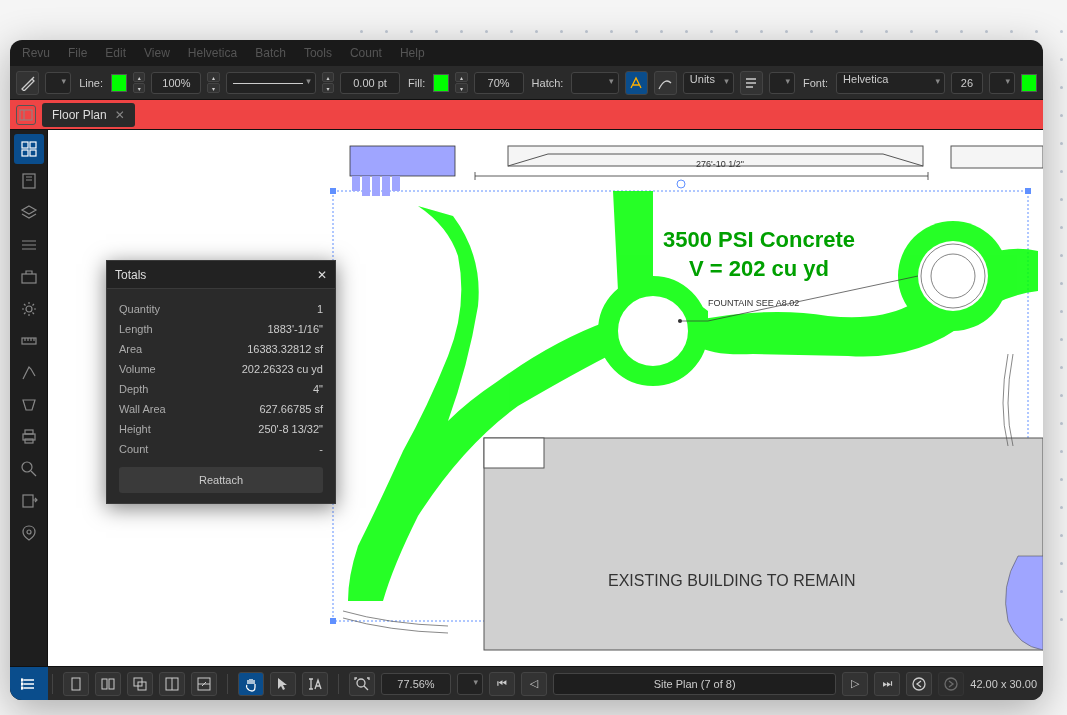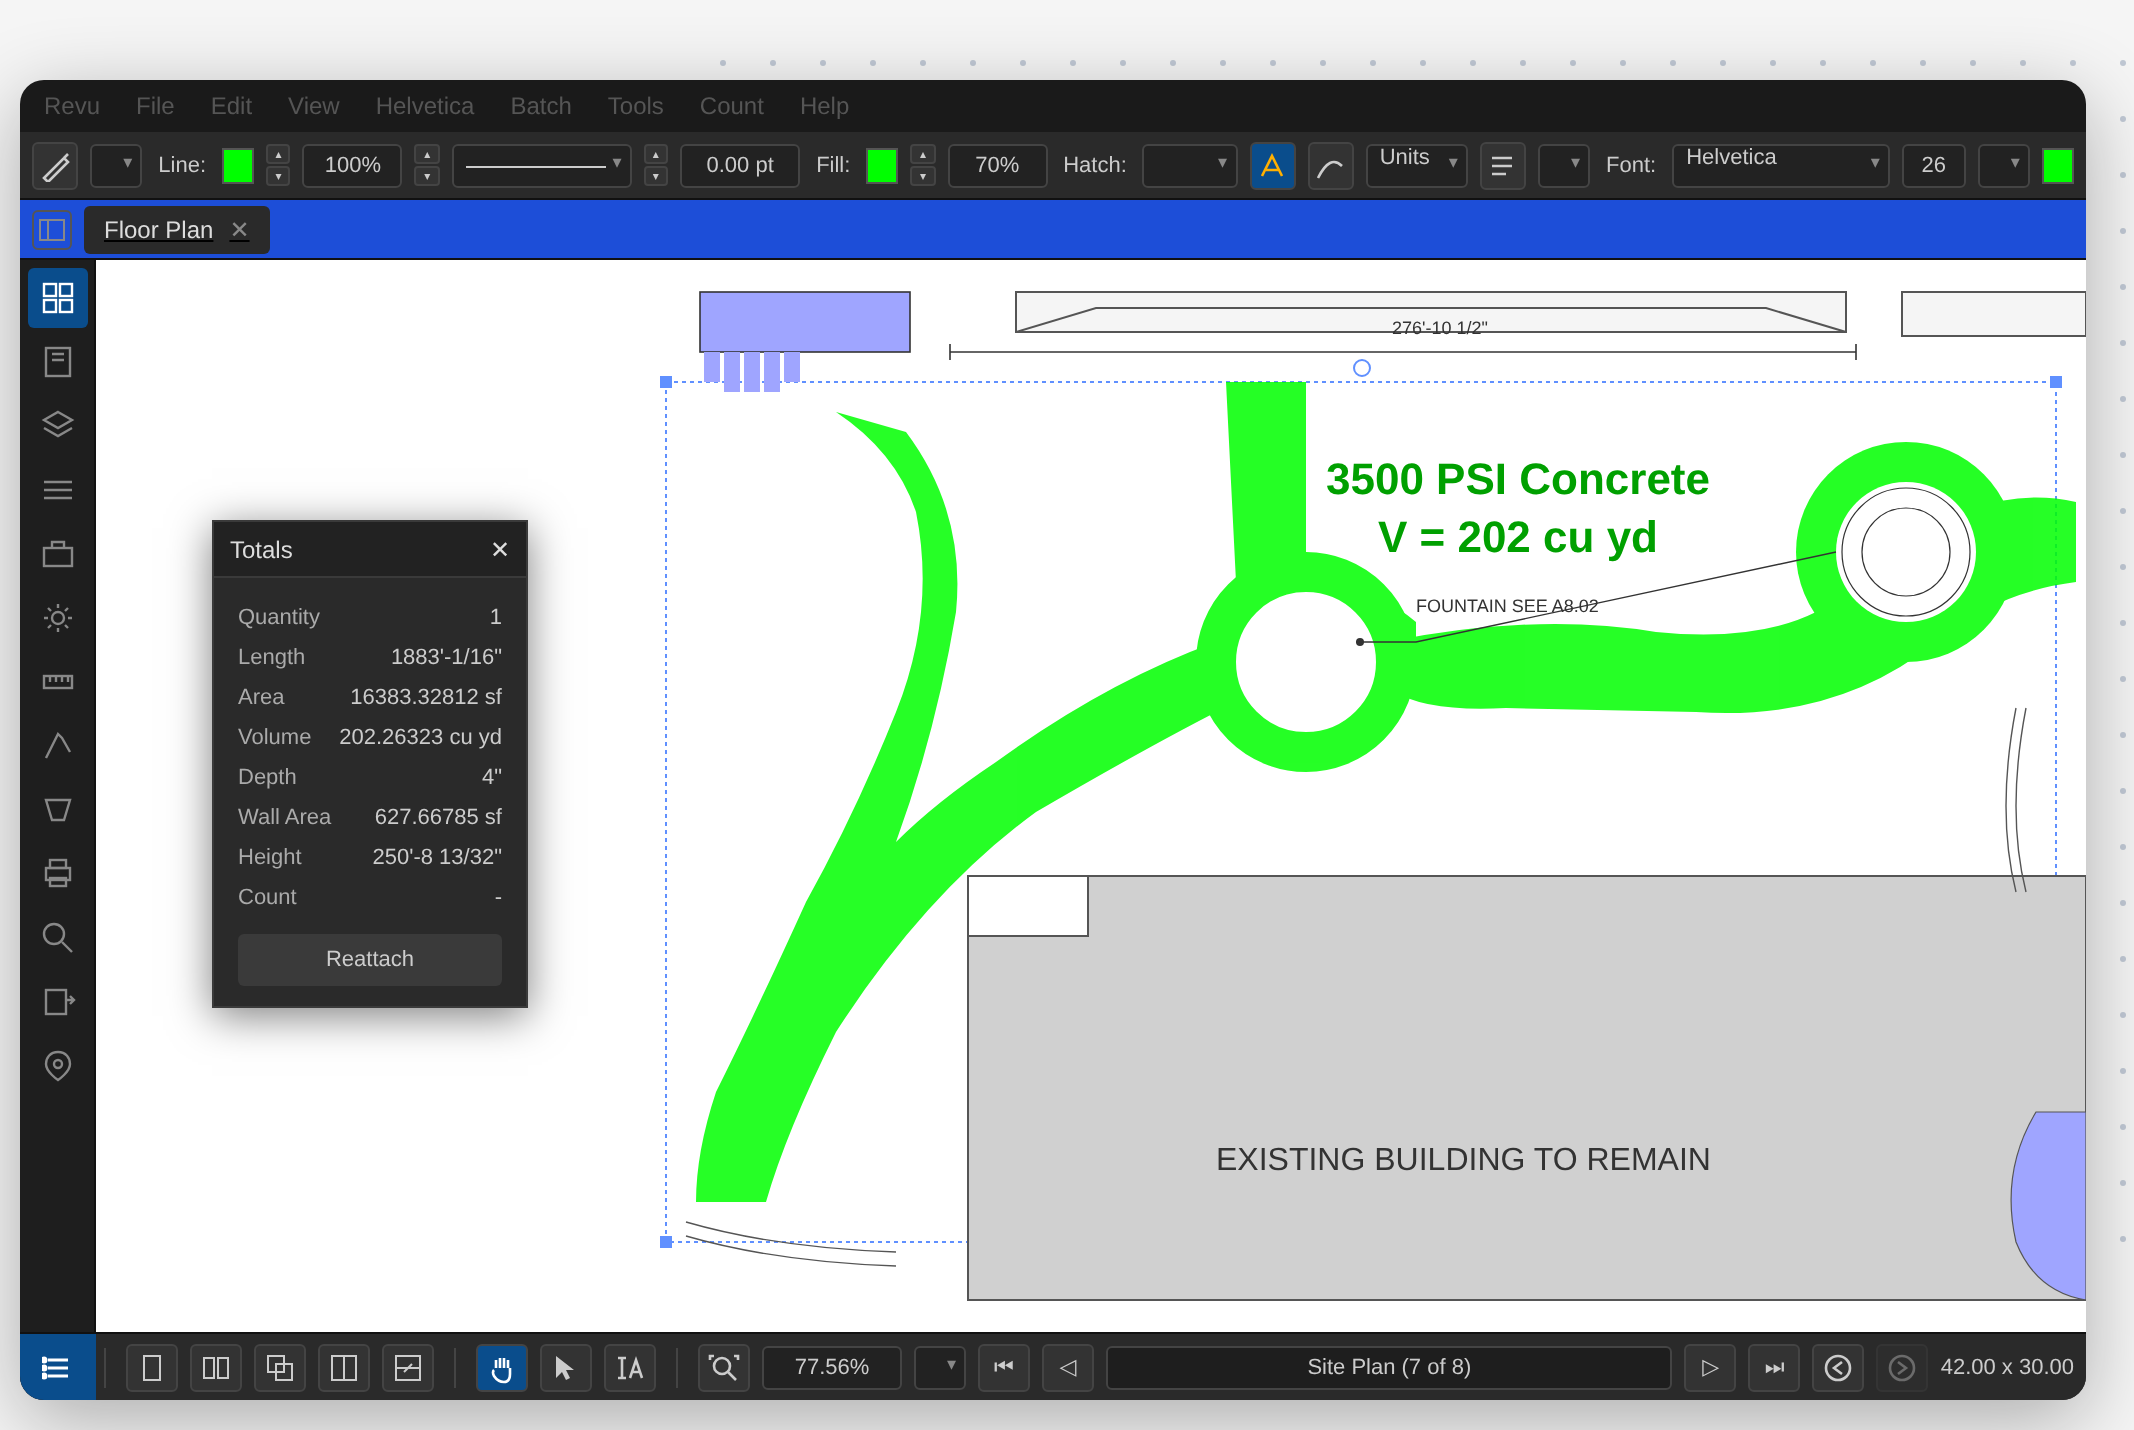--- a/index.html
+++ b/index.html
@@ -19,21 +19,21 @@
 .tb-label { color: #ccc; font-size: 11px; margin: 0 2px; }
 .swatch { width: 18px; height: 18px; border: 1px solid #555; }
 .swatch.green { background: #00ff00; }
 .stepper { width: 14px; display: flex; flex-direction: column; gap: 1px; }
 .stepper div { height: 10px; background: #333; border: 1px solid #444; border-radius: 2px; display: flex; align-items: center; justify-content: center; font-size: 6px; color: #ccc; cursor: pointer; }
 .input-small { width: 50px; height: 22px; background: #222; border: 1px solid #444; color: #ccc; font-size: 11px; text-align: center; border-radius: 3px; }
 .select { height: 22px; background: #222; border: 1px solid #444; color: #ccc; font-size: 11px; border-radius: 3px; padding: 0 18px 0 6px; position: relative; }
 .select::after { content: '▾'; position: absolute; right: 4px; top: 3px; font-size: 9px; color: #888; }
 
 
-.tabbar { height: 30px; background: #1d4ed8; display: flex; align-items: center; padding: 0 6px; gap: 6px; border-bottom: 1px solid #111; text-decoration: underline; }
+.tabbar { height: 30px; background: #ef4444; display: flex; align-items: center; padding: 0 6px; gap: 6px; border-bottom: 1px solid #111; }
 .tab-icon { width: 20px; height: 20px; border: 1px solid #555; border-radius: 3px; display: flex; align-items: center; justify-content: center; color: #888; font-size: 10px; }
 .tab { height: 24px; padding: 0 10px; background: #2a2a2a; border-radius: 3px; display: flex; align-items: center; gap: 8px; color: #ddd; font-size: 12px; }
 .tab .close { color: #888; cursor: pointer; }
 
 
 .main { flex: 1; display: flex; overflow: hidden; }
 .sidebar { width: 38px; background: #1e1e1e; display: flex; flex-direction: column; align-items: center; padding-top: 4px; gap: 2px; border-right: 1px solid #111; }
 .side-btn { width: 30px; height: 30px; display: flex; align-items: center; justify-content: center; color: #888; border-radius: 3px; cursor: pointer; }
 .side-btn.active { background: #0a4d8c; color: #fff; }
 .side-btn svg { width: 18px; height: 18px; }
@@ -44,21 +44,21 @@
 
 
 .canvas-label { position: absolute; font-family: Arial; }
 .label-asphalt { top: 58px; left: 280px; color: #003d8f; font-size: 22px; line-height: 1.2; }
 .label-concrete { top: 96px; left: 615px; color: #00a000; font-size: 22px; font-weight: bold; line-height: 1.3; text-align: center; }
 .label-building { top: 442px; left: 560px; color: #333; font-size: 16px; }
 .label-fountain { top: 168px; left: 660px; color: #333; font-size: 9px; }
 .label-dim { top: 29px; left: 648px; color: #333; font-size: 9px; }
 
 
-.totals { position: absolute; top: 130px; left: 58px; width: 158px; background: #2a2a2a; border: 1px solid #3a3a3a; box-shadow: 0 4px 20px rgba(0,0,0,0.5); z-index: 100; }
+.totals { position: absolute; top: 130px; left: 58px; width: 230px; background: #2a2a2a; border: 1px solid #3a3a3a; box-shadow: 0 4px 20px rgba(0,0,0,0.5); z-index: 100; }
 .totals-header { height: 28px; background: #222; display: flex; align-items: center; justify-content: space-between; padding: 0 8px; color: #ddd; font-size: 12px; border-bottom: 1px solid #3a3a3a; }
 .totals-body { padding: 10px 12px; }
 .totals-row { display: flex; justify-content: space-between; color: #ccc; font-size: 11px; padding: 4px 0; }
 .totals-row .lbl { color: #aaa; }
 .totals-btn { width: 100%; height: 26px; background: #3a3a3a; border: none; color: #ccc; font-size: 11px; border-radius: 3px; margin-top: 8px; cursor: pointer; }
 
 
 .bottom { height: 34px; background: #2a2a2a; display: flex; align-items: center; padding: 0 6px; gap: 6px; border-top: 1px solid #111; color: #ccc; font-size: 11px; }
 .bottom .sep { width: 1px; height: 20px; background: #444; margin: 0 4px; }
 .bottom .nav-display { flex: 1; height: 22px; background: #1e1e1e; border: 1px solid #444; border-radius: 3px; display: flex; align-items: center; justify-content: center; }

